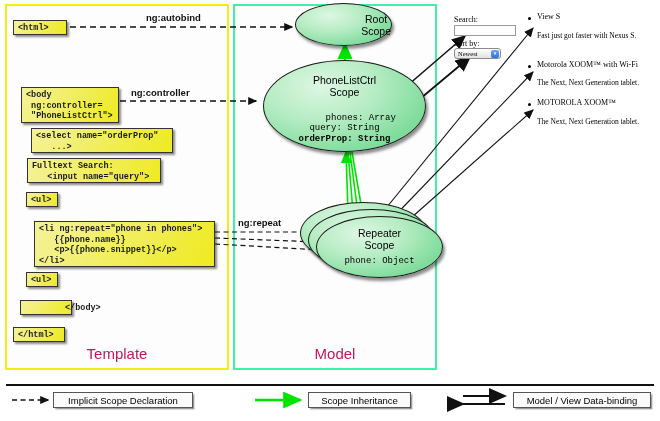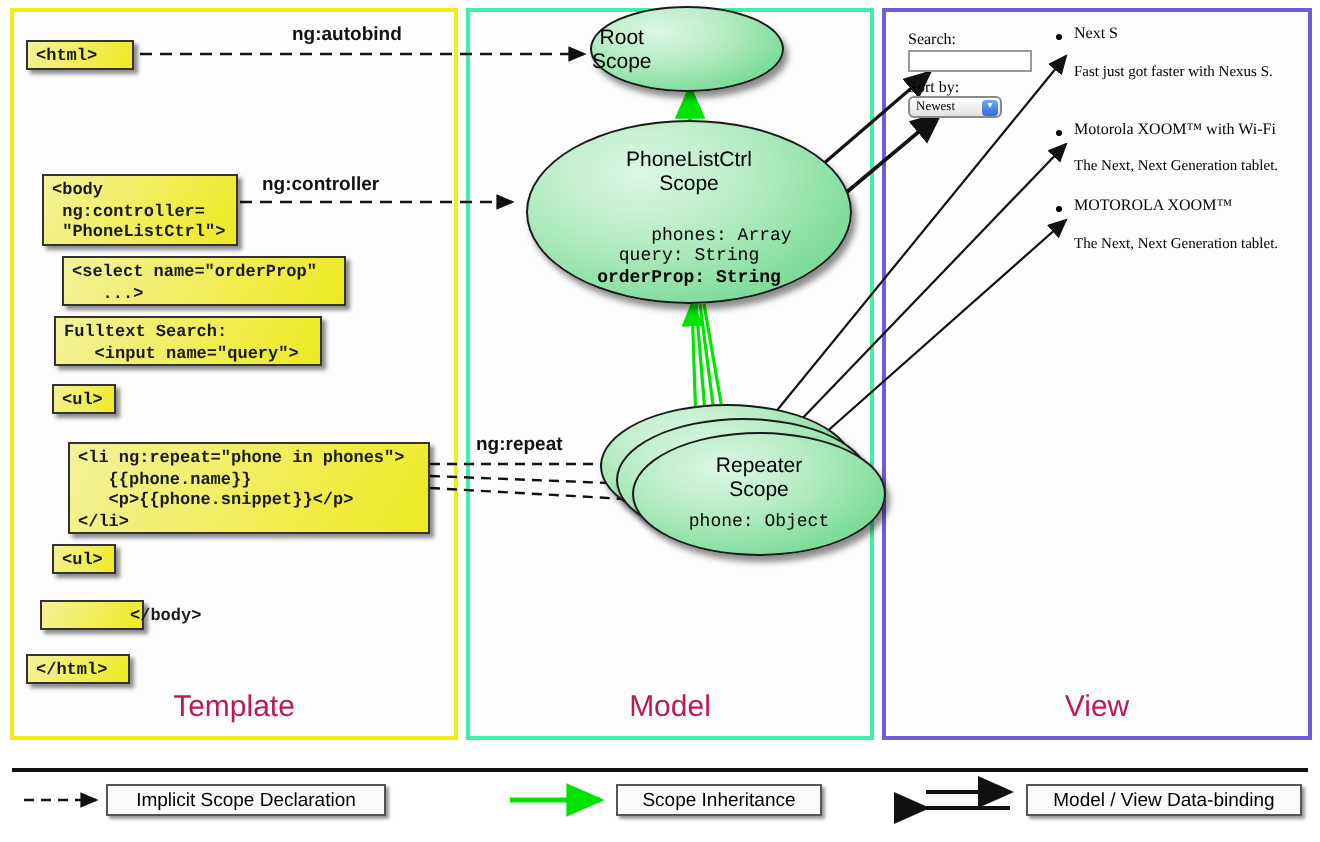--- a/index.html
+++ b/index.html
@@ -162,23 +162,20 @@
 </head>
 <body>
 
 <div id="canvas">
 
   <div class="panel" id="panel-template" style="border-color: rgb(242, 238, 18);">
     <div class="panel-title">Template</div>
   </div>
   <div class="panel" id="panel-model" style="border-color: rgb(62, 240, 168);">
     <div class="panel-title">Model</div>
-  </div>
-  <div class="panel" id="panel-view" style="border-color: rgb(111, 91, 220);">
-    <div class="panel-title">View</div>
   </div>
 
   <svg class="overlay" viewBox="0 0 660 421">
     <defs>
       <marker id="ahBlack" markerWidth="7" markerHeight="7" refX="6" refY="3" orient="auto">
         <path d="M0,0 L7,3 L0,6 z" fill="#111"></path>
       </marker>
       <marker id="ahBlackBig" markerWidth="9" markerHeight="9" refX="8" refY="4" orient="auto">
         <path d="M0,0 L9,4 L0,8 z" fill="#111"></path>
       </marker>
@@ -259,21 +256,21 @@
    &lt;p&gt;{{phone.snippet}}&lt;/p&gt;
 &lt;/li&gt;</div>
   <div class="note" style="left:26px;  top:272px; width:32px;  height:15px;">&lt;ul&gt;</div>
   <div class="note" style="left:20px;  top:300px; width:52px;  height:15px;padding-left:44px;">&lt;/body&gt;</div>
   <div class="note" style="left:13px;  top:327px; width:52px;  height:15px;">&lt;/html&gt;</div>
 
   <div class="conn-label" style="left:146px; top:12px;">ng:autobind</div>
   <div class="conn-label" style="left:131px; top:87px;">ng:controller</div>
   <div class="conn-label" style="left:238px; top:217px;text-align:right;">ng:repeat</div>
 
-  <div class="scope" style="left:295px; top:3px; width:97px; height:43px; display:flex; align-items:center; justify-content:flex-start;">
+  <div class="scope" style="left:295px; top:3px; width:97px; height:43px; display:flex; align-items:center; justify-content:flex-end;">
     <div class="title" style="white-space:pre-line;">Root
 Scope</div>
   </div>
 
   <div class="scope" style="left:263px; top:60px; width:163px; height:92px;">
     <div class="title" style="white-space:pre-line; margin-top:13px;">PhoneListCtrl
 Scope</div>
     <div class="props" style="margin-top:4px;">
       <span>phones: Array
 query: String
@@ -291,21 +288,21 @@
 
   <div class="view-label" style="left:454px; top:15px;">Search:</div>
   <input class="view-input" style="left: 454px; top: 25px; width: 62px; height: 11px; font-family: &quot;Liberation Serif&quot;, serif; font-size: 7px;" placeholder="">
   <div class="view-label" style="left:454px; top:39px;">Sort by:</div>
   <div class="view-select" style="left:454px; top:48px; width:47px; height:11px;">
     <span>Newest</span>
     <span class="arrowbox">▾</span>
   </div>
 
   <div class="bullet" style="left:528px; top:17px;"></div>
-  <div class="phone-item phone-name" style="left:537px; top:12px;">Next S</div>
+  <div class="phone-item phone-name" style="left:537px; top:12px;">View S</div>
   <div class="phone-item phone-snippet" style="left:537px; top:31px;">Fast just got faster with Nexus S.</div>
 
   <div class="bullet" style="left:528px; top:65px;"></div>
   <div class="phone-item phone-name" style="left:537px; top:60px;">Motorola XOOM™ with Wi-Fi</div>
   <div class="phone-item phone-snippet" style="left:537px; top:78px;">The Next, Next Generation tablet.</div>
 
   <div class="bullet" style="left:528px; top:103px;"></div>
   <div class="phone-item phone-name" style="left:537px; top:98px;">MOTOROLA XOOM™</div>
   <div class="phone-item phone-snippet" style="left:537px; top:117px;">The Next, Next Generation tablet.</div>
 

